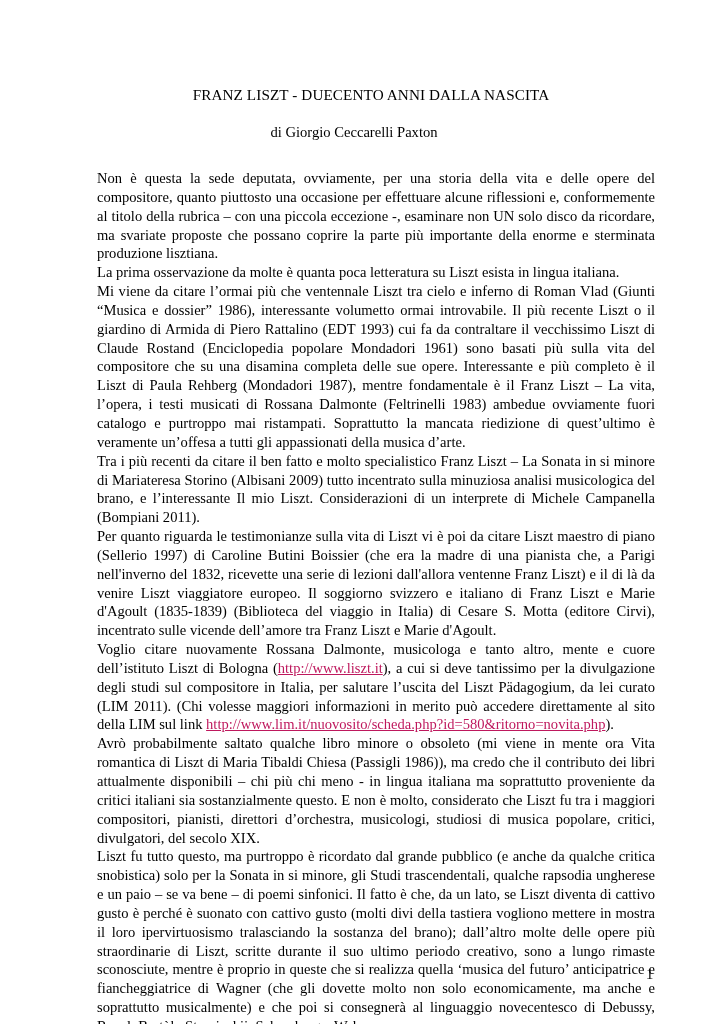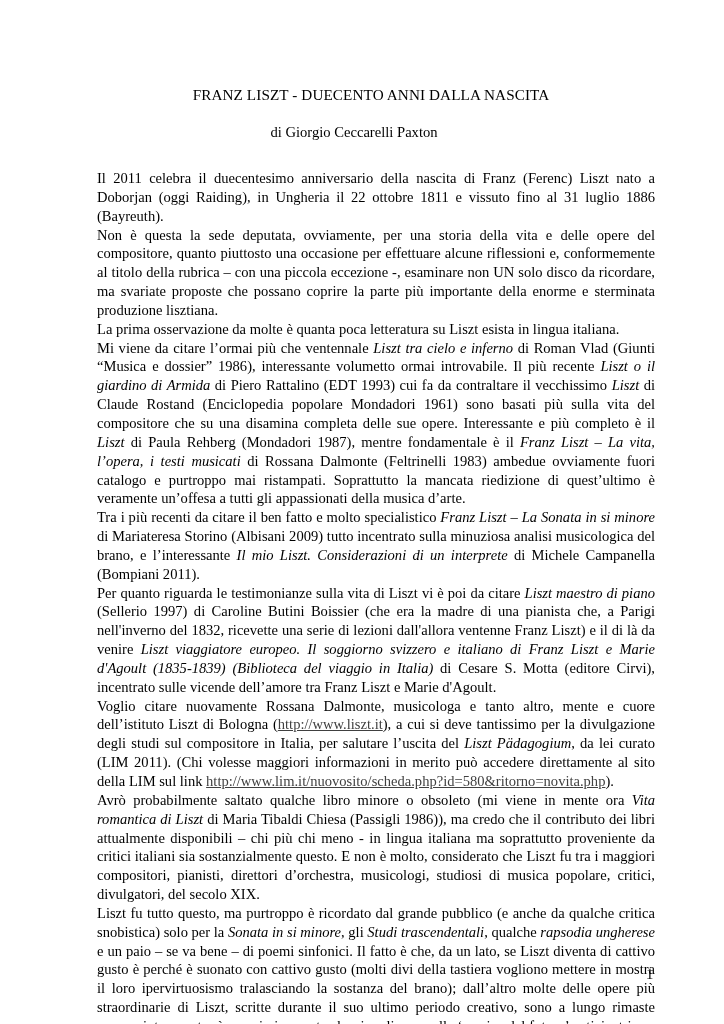--- a/index.html
+++ b/index.html
@@ -15,35 +15,34 @@
   }
   .author {
     position: absolute; top: 124px; left: 0; width: 708px;
     text-align: center; font-size: 14.6px;
   }
   .body {
     position: absolute; top: 169px; left: 97px; width: 558px;
     font-size: 14.55px; line-height: 18.85px; text-align: justify;
   }
   .body p { margin: 0; }
-  .i { font-style: italic; }
+  .i { }
   .u { }
-  a.link { color: #404040; text-decoration: underline; }
+  a.link { color: #be185d; text-decoration: underline; }
   .page-number {
     position: absolute; top: 966px; left: 646px; font-size: 14.6px;
   }
 </style>
 </head>
 <body>
 
 <div class="page">
   <div class="title">FRANZ LISZT  - DUECENTO ANNI DALLA NASCITA</div>
   <div class="author">di Giorgio Ceccarelli Paxton</div>
   <div class="body" id="doc-body">
-      <p><span>Il 2011 celebra il duecentesimo anniversario della nascita di Franz (Ferenc) Liszt nato a Doborjan (oggi Raiding), in Ungheria il 22 ottobre 1811 e vissuto fino al 31 luglio 1886 (Bayreuth).</span></p>
       <p><span>Non è questa la sede deputata, ovviamente, per una storia della vita e delle opere del compositore, quanto piuttosto una occasione per effettuare alcune riflessioni e, conformemente al titolo della rubrica – con una piccola eccezione -, esaminare non UN solo disco da ricordare, ma svariate proposte che possano coprire la parte più importante della enorme e sterminata produzione lisztiana.</span></p>
       <p><span>La prima osservazione da molte è quanta poca letteratura su Liszt esista in lingua italiana.</span></p>
       <p><span>Mi viene da citare l’ormai più che ventennale </span><span class="i">Liszt tra cielo e inferno</span><span> di Roman Vlad (Giunti “Musica e dossier” 1986), interessante volumetto ormai introvabile. Il più recente </span><span class="i">Liszt o il giardino di Armida</span><span> di Piero Rattalino (EDT 1993) cui fa da contraltare il vecchissimo </span><span class="i">Liszt</span><span> di Claude Rostand (Enciclopedia popolare Mondadori 1961) sono basati più sulla vita del compositore che su una disamina completa delle sue opere. Interessante e più completo è il </span><span class="i">Liszt</span><span> di Paula Rehberg (Mondadori 1987), mentre fondamentale è il </span><span class="i">Franz Liszt – La vita, l’opera, i testi musicati</span><span> di Rossana Dalmonte (Feltrinelli 1983) ambedue ovviamente fuori catalogo e purtroppo mai ristampati. Soprattutto la mancata riedizione di quest’ultimo è veramente un’offesa a tutti gli appassionati della musica d’arte.</span></p>
       <p><span>Tra i più recenti da citare il ben fatto e molto specialistico </span><span class="i">Franz Liszt – La Sonata in si minore</span><span> di Mariateresa Storino (Albisani 2009) tutto incentrato sulla minuziosa analisi musicologica del brano, e l’interessante </span><span class="i">Il mio Liszt. Considerazioni di un interprete</span><span> di Michele Campanella (Bompiani 2011).</span></p>
       <p><span>Per quanto riguarda le testimonianze sulla vita di Liszt vi è poi da citare </span><span class="i">Liszt maestro di piano</span><span> (Sellerio 1997) di Caroline Butini Boissier (che era la madre di una pianista che, a Parigi nell'inverno del 1832, ricevette una serie di lezioni dall'allora ventenne Franz Liszt) e il di là da venire </span><span class="i">Liszt viaggiatore europeo. Il soggiorno svizzero e italiano di Franz Liszt e Marie d'Agoult (1835-1839) (Biblioteca del viaggio in Italia)</span><span> di Cesare S. Motta (editore Cirvi), incentrato sulle vicende dell’amore tra Franz Liszt e Marie d'Agoult.</span></p>
       <p><span>Voglio citare nuovamente Rossana Dalmonte, musicologa e tanto altro, mente e cuore dell’istituto Liszt di Bologna (</span><a class="link" title="http://www.liszt.it">http://www.liszt.it</a><span>), a cui si deve tantissimo per la divulgazione degli studi sul compositore in Italia,  per salutare l’uscita del </span><span class="i">Liszt Pädagogium</span><span>, da lei curato (LIM 2011). (Chi volesse maggiori informazioni in merito può accedere direttamente al sito della LIM sul link </span><a class="link" title="http://www.lim.it/nuovosito/scheda.php?id=580&amp;ritorno=novita.php">http://www.lim.it/nuovosito/scheda.php?id=580&amp;ritorno=novita.php</a><span>).</span></p>
       <p><span>Avrò probabilmente saltato qualche libro minore o obsoleto (mi viene in mente ora </span><span class="i">Vita romantica di Liszt</span><span> di Maria Tibaldi Chiesa (Passigli 1986)), ma credo che il contributo dei libri attualmente disponibili – chi più chi meno - in lingua italiana ma soprattutto proveniente da critici italiani sia sostanzialmente questo. E non è molto, considerato che Liszt fu tra i maggiori compositori, pianisti, direttori d’orchestra, musicologi, studiosi di musica popolare, critici, divulgatori, del secolo XIX.</span></p>
       <p><span>Liszt fu tutto questo, ma purtroppo è ricordato dal grande pubblico (e anche da qualche critica snobistica) solo per la </span><span class="i">Sonata in si minore</span><span>, gli </span><span class="i">Studi trascendentali</span><span>, qualche </span><span class="i">rapsodia ungherese</span><span> e un paio – se va bene – di poemi sinfonici. Il fatto è che, da un lato, se Liszt </span><span class="u">diventa</span><span> di cattivo gusto è perché è suonato </span><span class="u">con</span><span> cattivo gusto (molti divi della tastiera vogliono mettere in mostra il loro ipervirtuosismo tralasciando la sostanza del brano); dall’altro molte delle opere più straordinarie di Liszt, scritte durante il suo ultimo periodo creativo, sono a lungo rimaste sconosciute, mentre è proprio in queste che si realizza quella ‘musica del futuro’ anticipatrice e fiancheggiatrice di Wagner (che gli dovette molto non solo economicamente, ma anche e soprattutto musicalmente) e che poi si consegnerà al linguaggio novecentesco di Debussy, Ravel, Bartòk, Stravinskij, Schœnberg e Webern.</span></p>
     </div>
   <div class="page-number">1</div>

